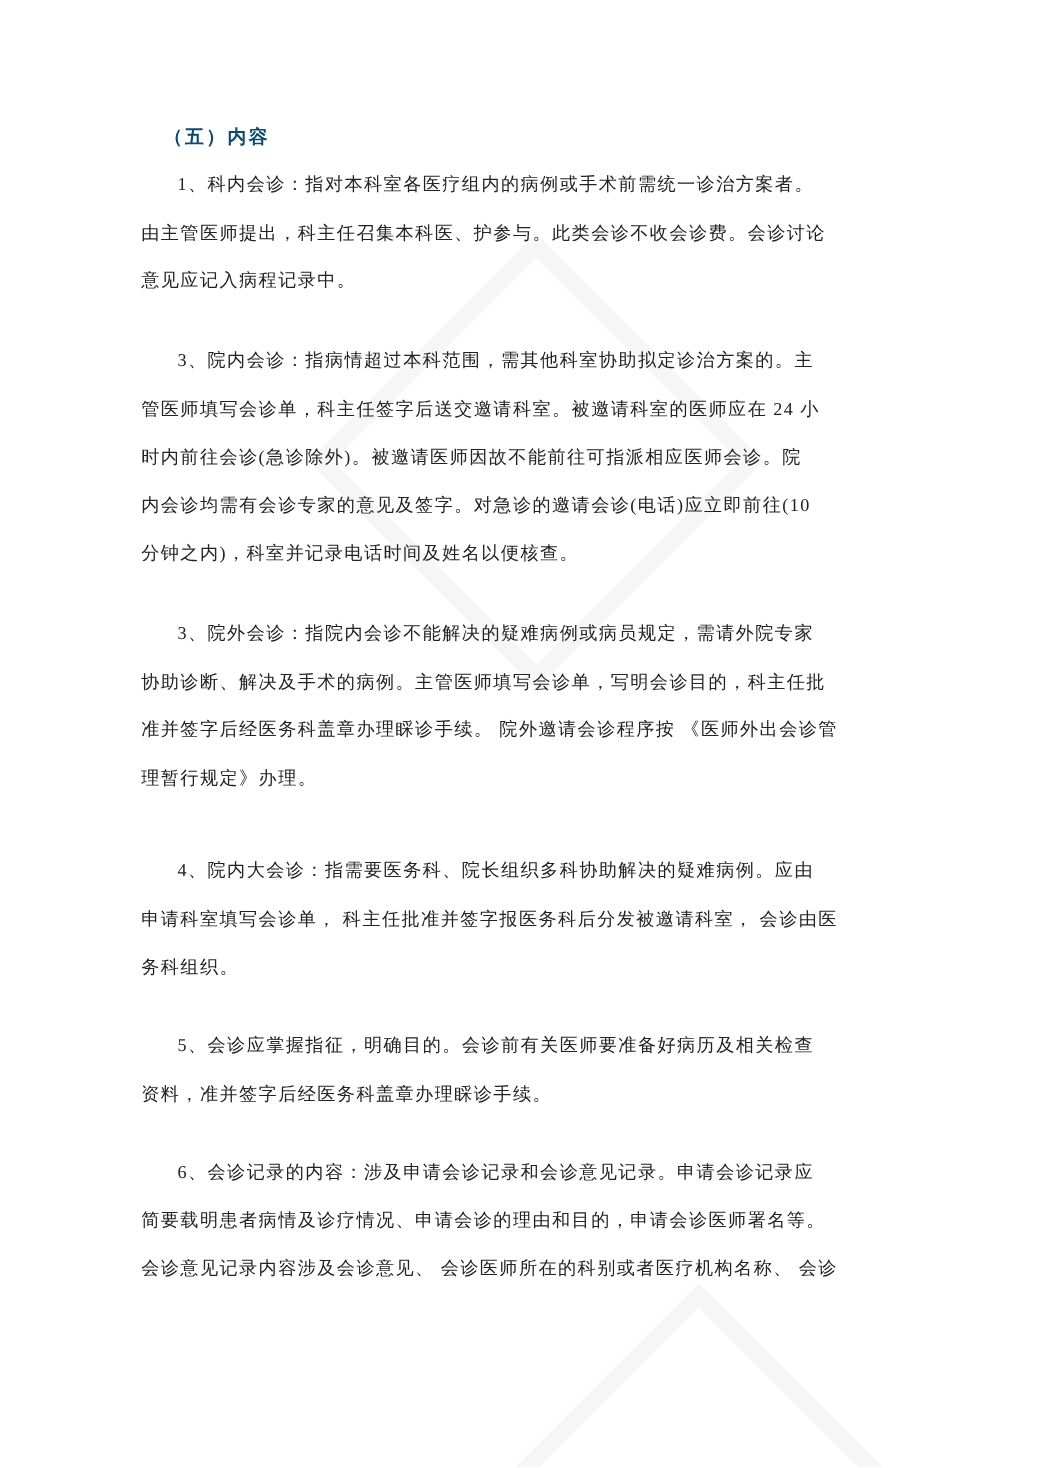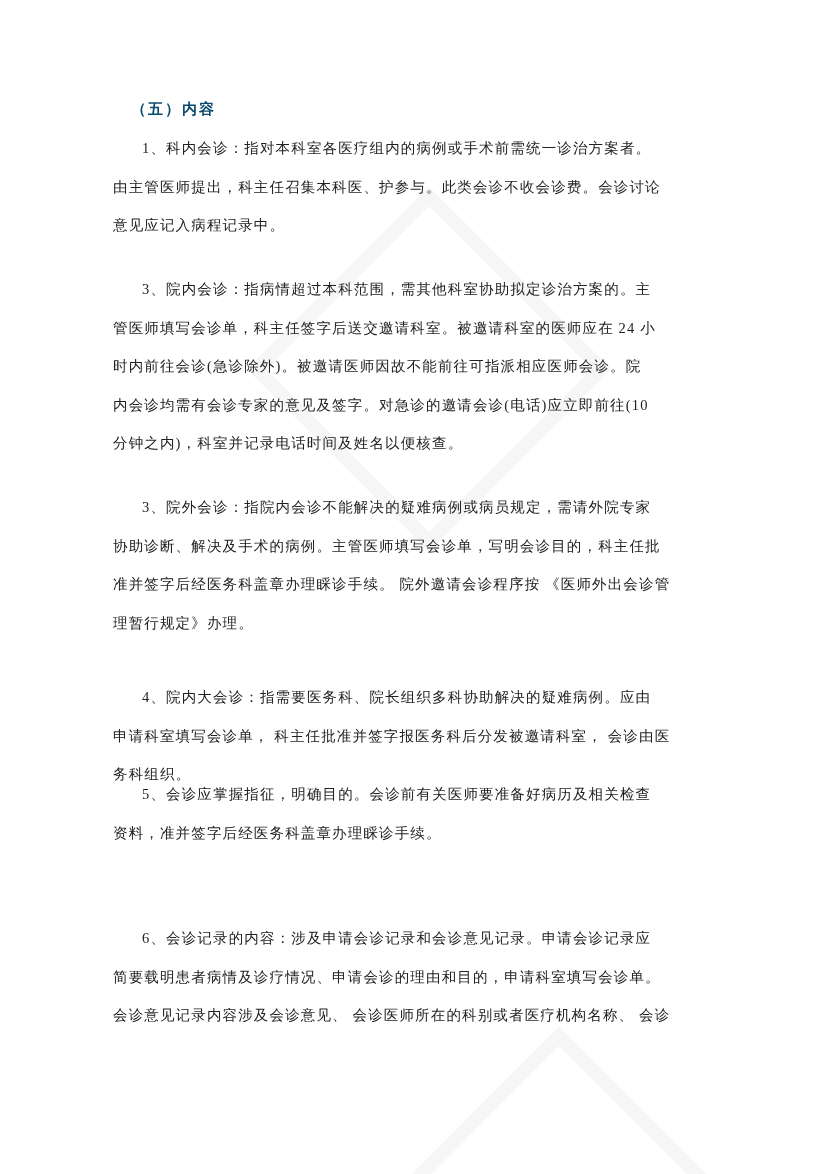--- a/index.html
+++ b/index.html
@@ -61,23 +61,23 @@
     <span class="line">准并签字后经医务科盖章办理睬诊手续。 院外邀请会诊程序按 《医师外出会诊管</span>
     <span class="line">理暂行规定》办理。</span>
   </div>
 
   <div class="para" style="top:678px">
     <span class="line first">4、院内大会诊：指需要医务科、院长组织多科协助解决的疑难病例。应由</span>
     <span class="line">申请科室填写会诊单， 科主任批准并签字报医务科后分发被邀请科室， 会诊由医</span>
     <span class="line">务科组织。</span>
   </div>
 
-  <div class="para" style="top:775px">
+  <div class="para" style="top:818px">
     <span class="line first">5、会诊应掌握指征，明确目的。会诊前有关医师要准备好病历及相关检查</span>
     <span class="line">资料，准并签字后经医务科盖章办理睬诊手续。</span>
   </div>
 
   <div class="para" style="top:919px">
     <span class="line first">6、会诊记录的内容：涉及申请会诊记录和会诊意见记录。申请会诊记录应</span>
-    <span class="line">简要载明患者病情及诊疗情况、申请会诊的理由和目的，申请科室填写会诊单。</span>
+    <span class="line">简要载明患者病情及诊疗情况、申请会诊的理由和目的，申请会诊医师署名等。</span>
     <span class="line">会诊意见记录内容涉及会诊意见、 会诊医师所在的科别或者医疗机构名称、 会诊</span>
   </div>
 </div>
 
 </body></html>

